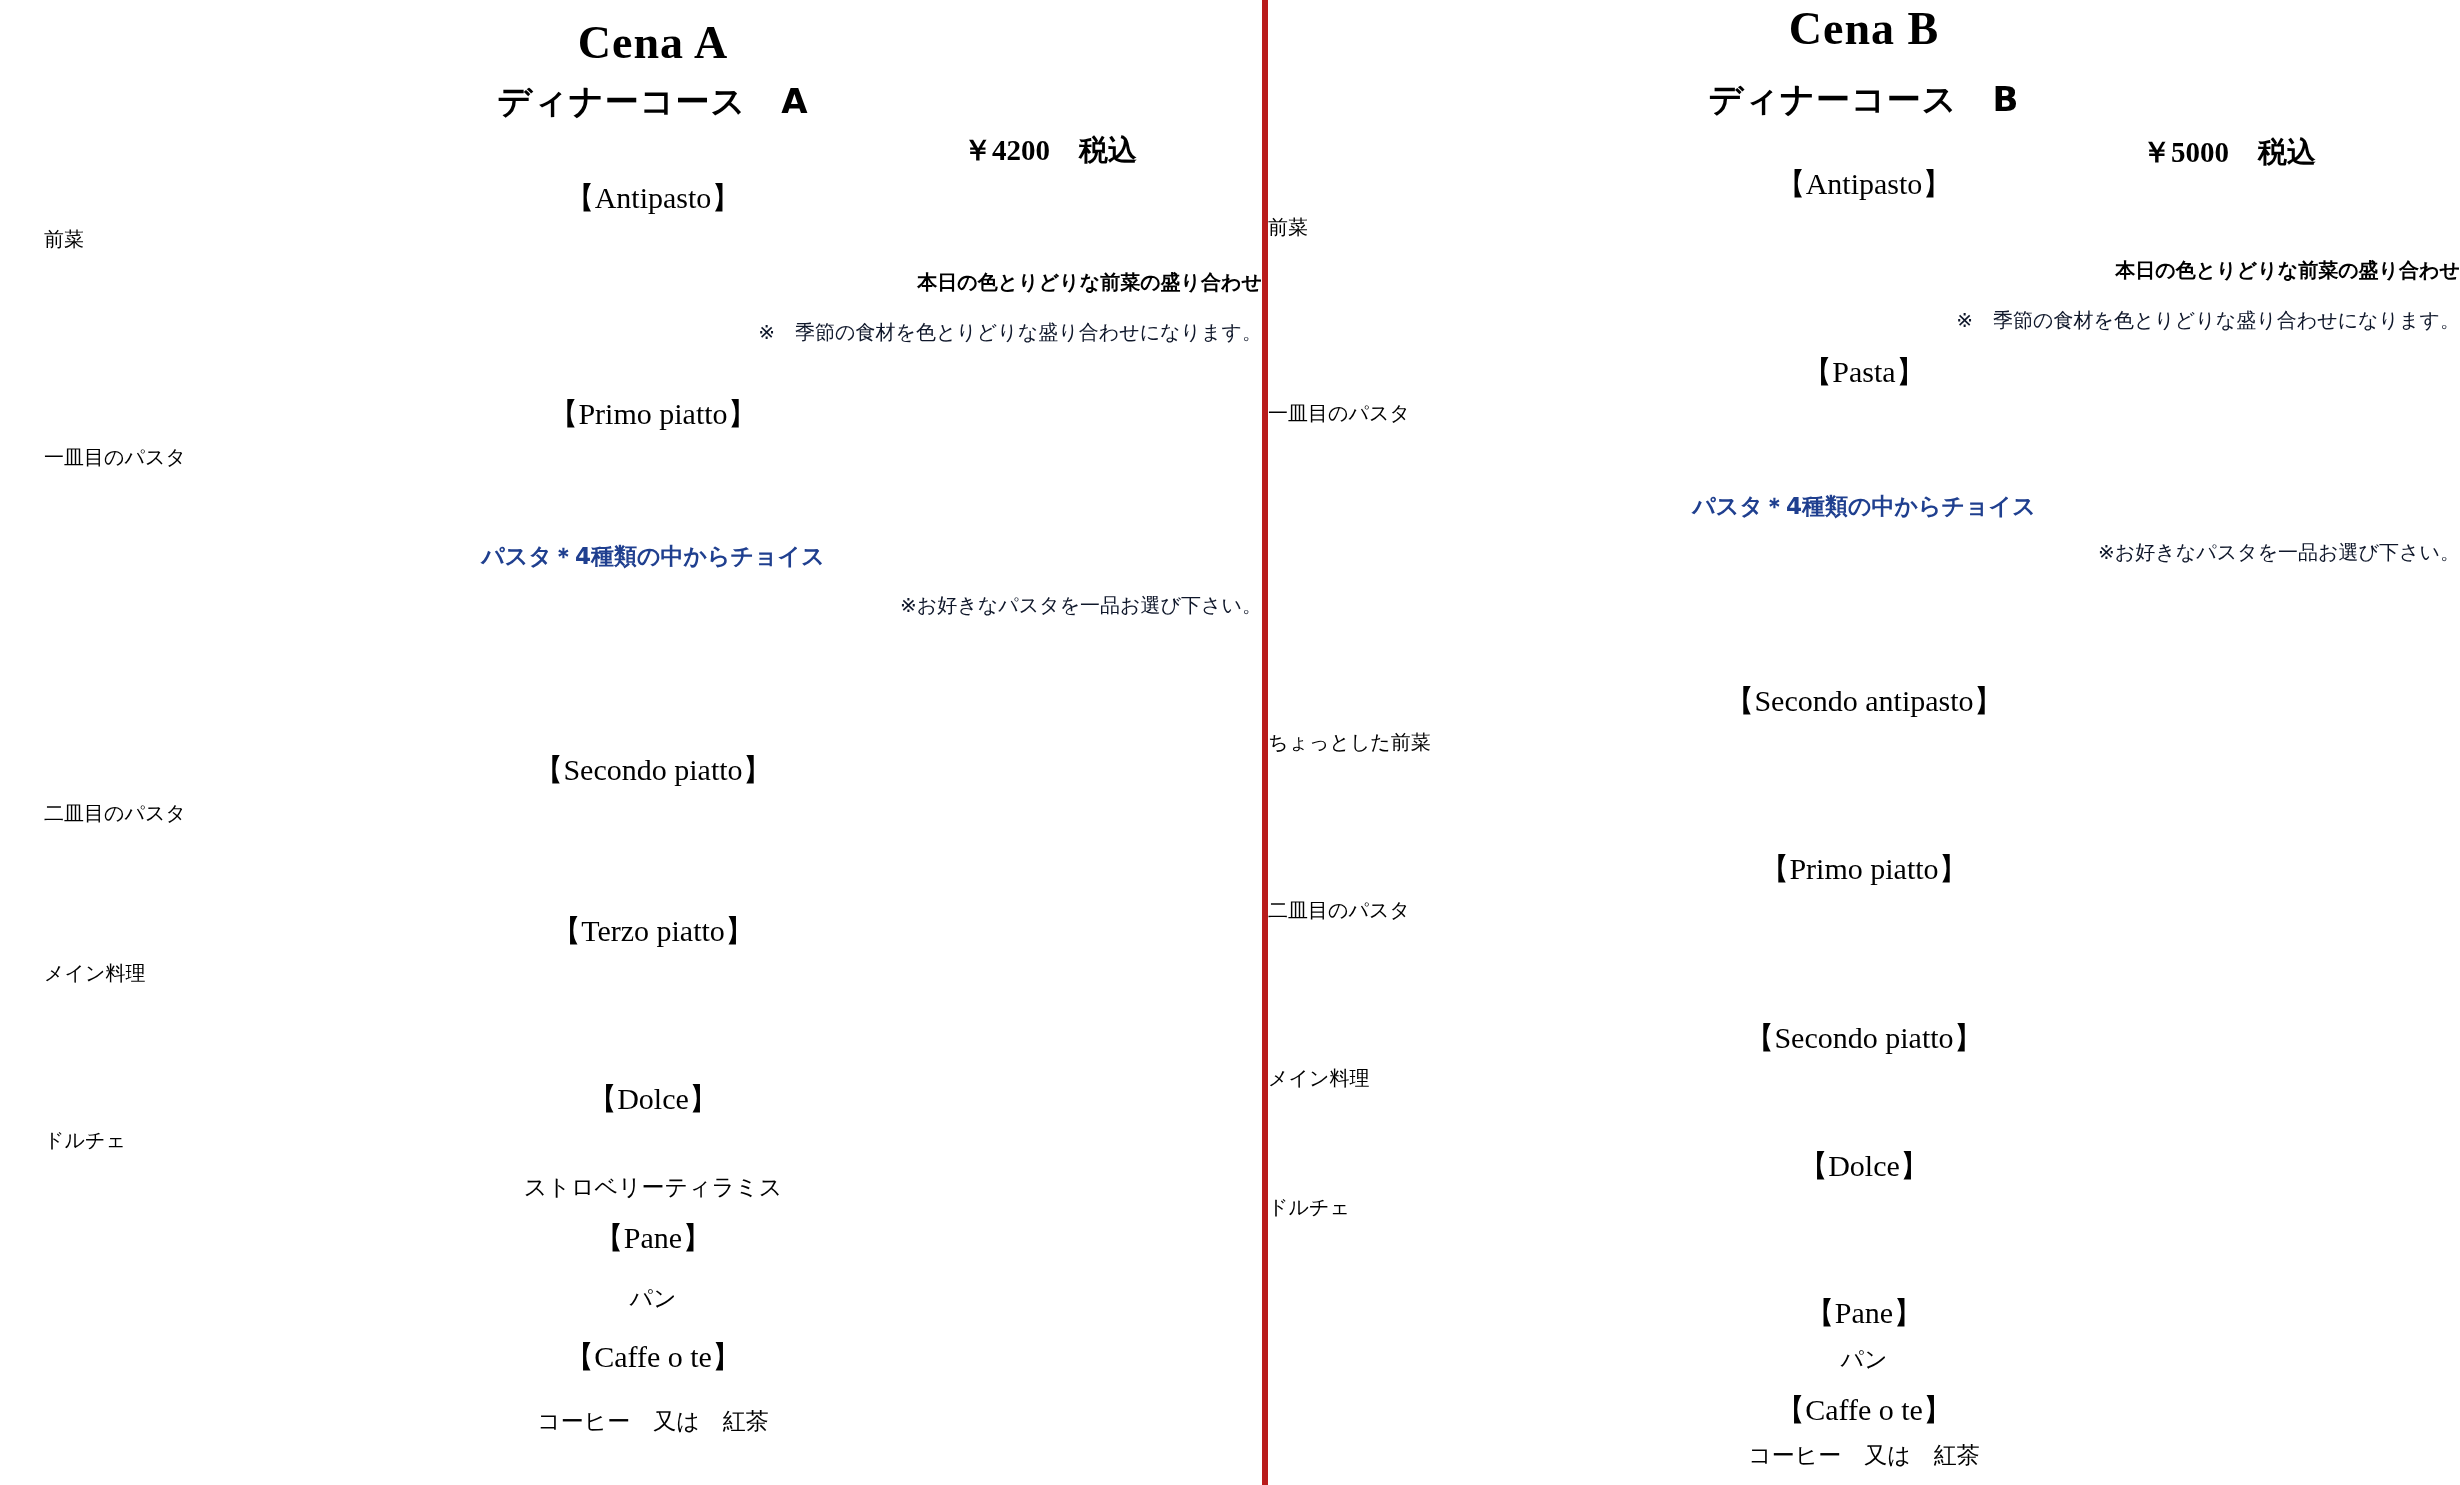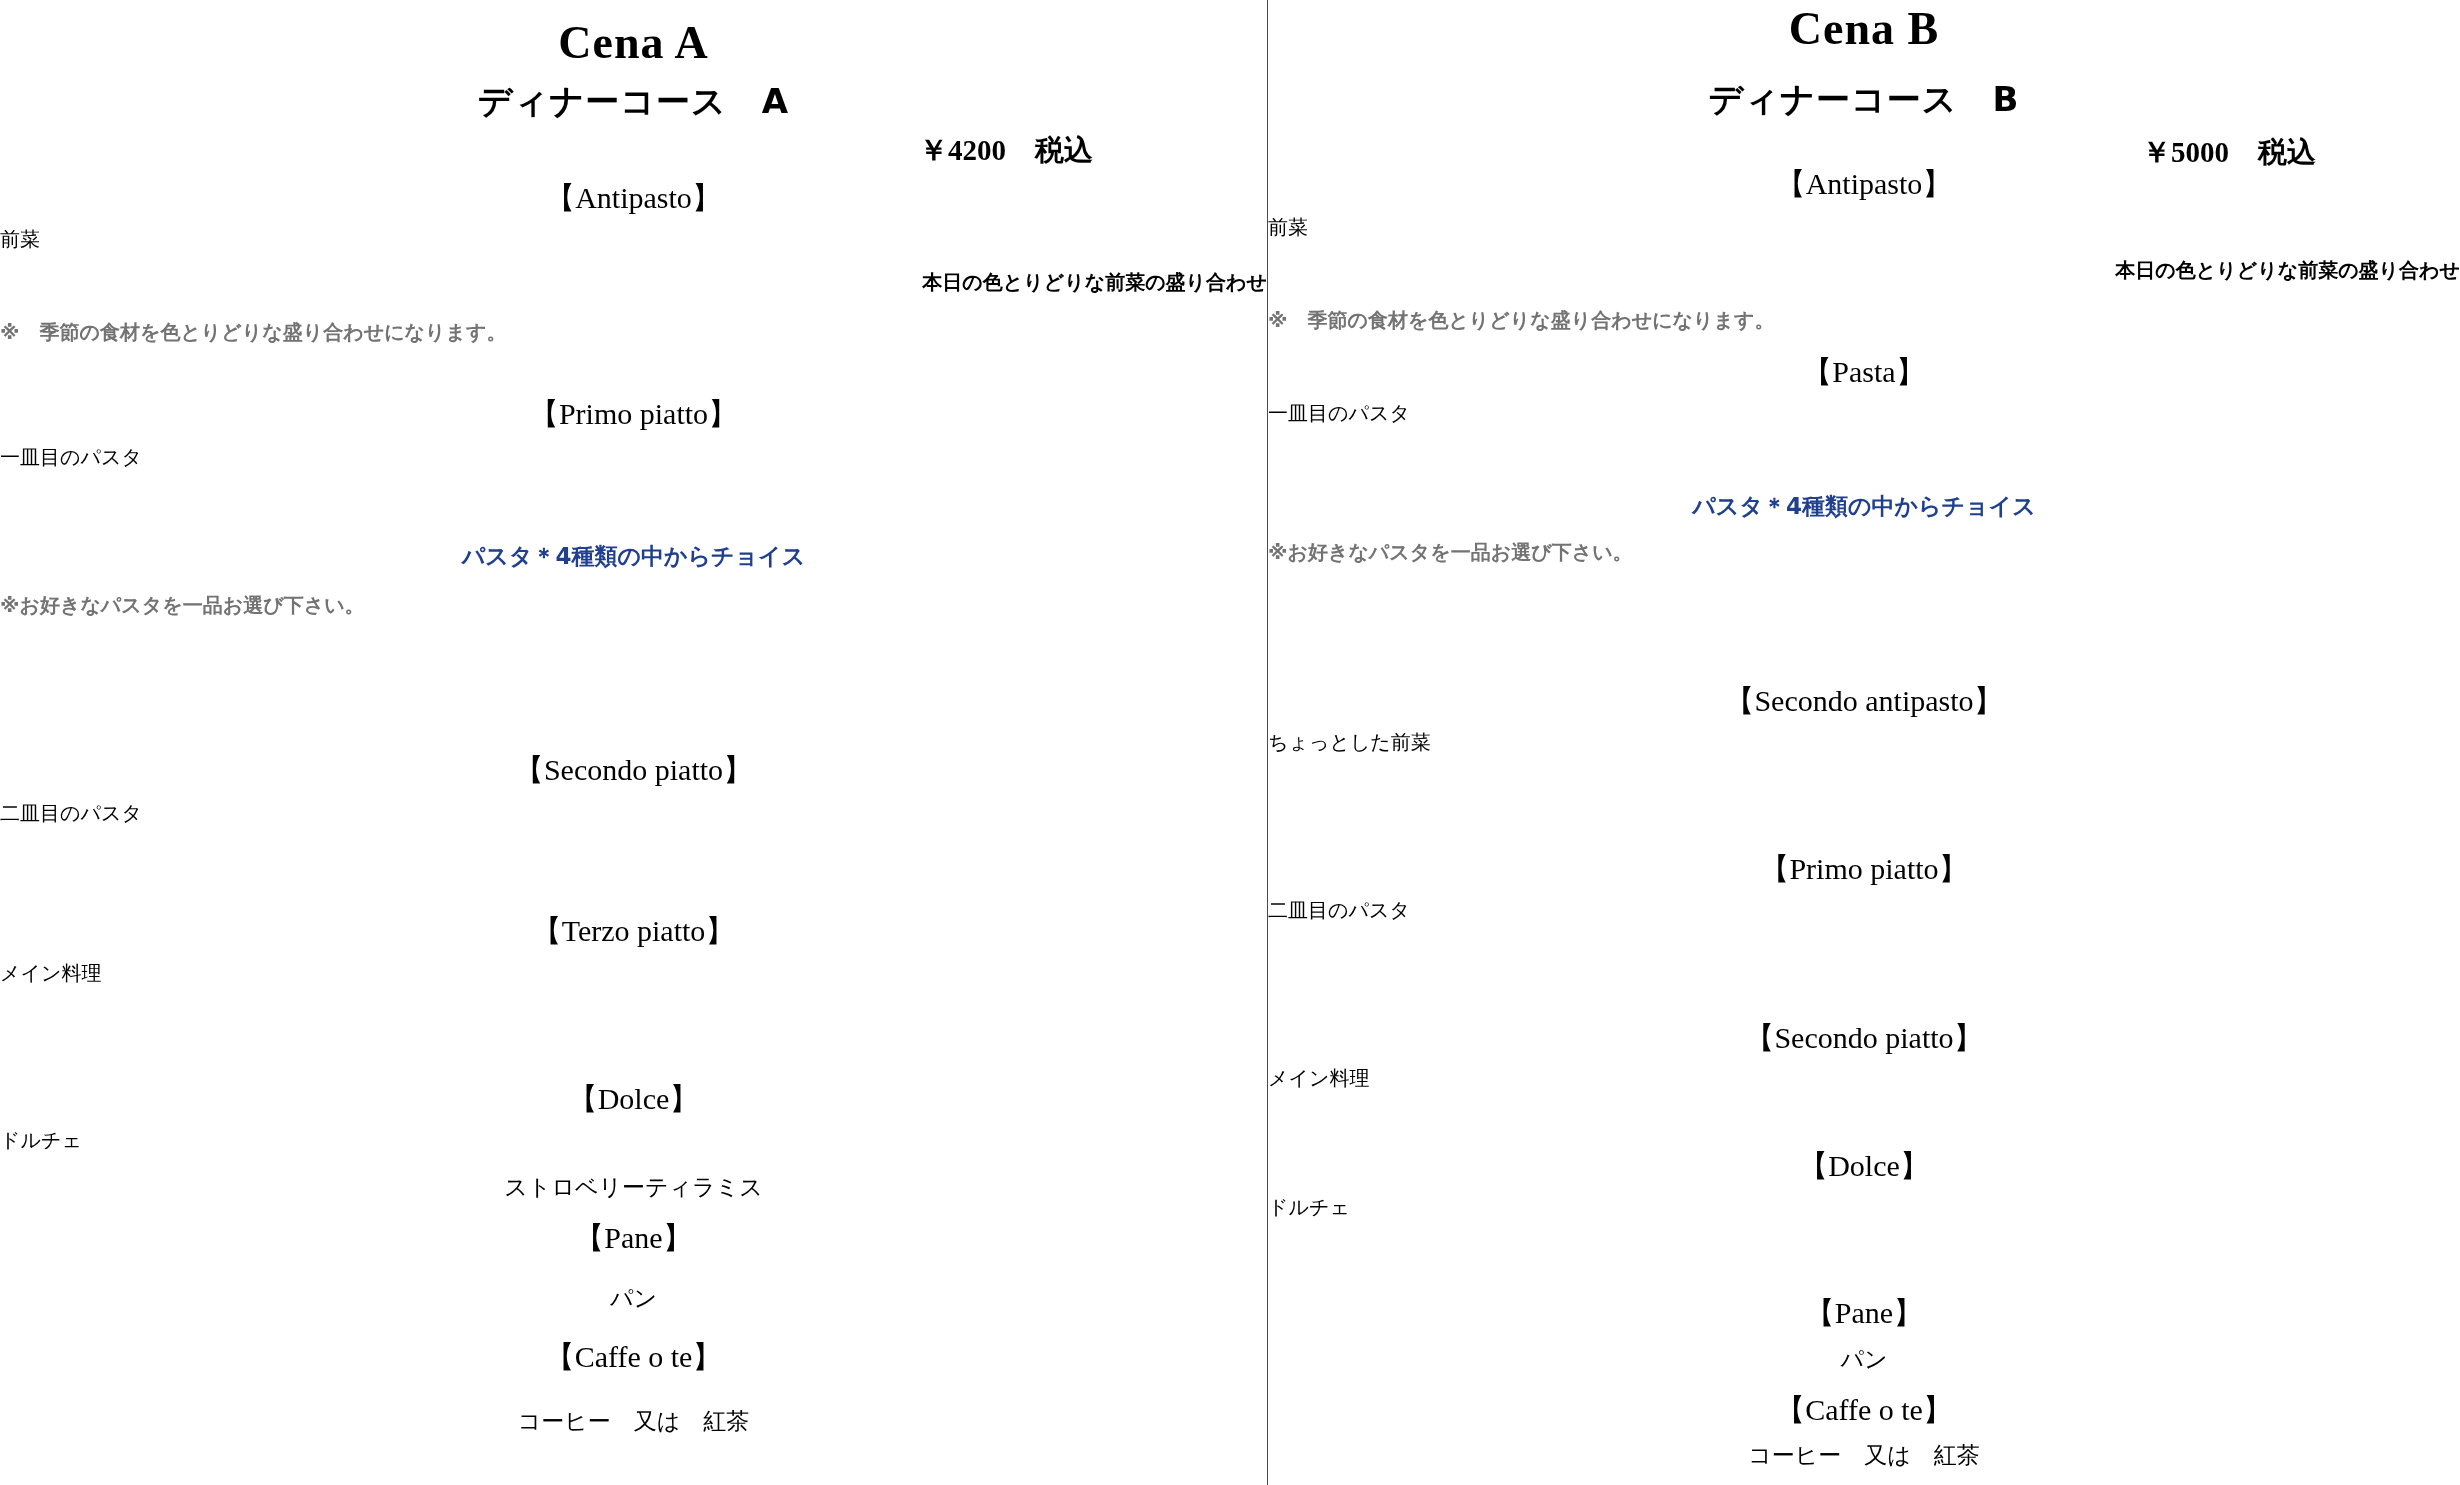--- a/index.html
+++ b/index.html
@@ -20,21 +20,22 @@
     height: 1485px;
     box-sizing: border-box;
   }
   .menu-column {
     position: relative;
     box-sizing: border-box;
     height: 1485px;
   }
   .col-left {
     width: 1268px;
-    border-right: 1px solid #b91c1c;
+    border-right: 6px solid #b91c1c;
+    padding-left: 44px;
   }
   .col-right {
     width: 1192px;
   }
   .col-inner {
     position: relative;
     width: 100%;
     height: 100%;
   }
   .course-title {
@@ -72,24 +73,24 @@
     font-size: 20px;
     font-weight: bold;
     font-family: "DejaVu Sans", "Liberation Sans", sans-serif;
   }
   .dish-plain {
     text-align: center;
     font-size: 23px;
     font-family: "DejaVu Sans", "Liberation Sans", sans-serif;
   }
   .note-red {
-    text-align: left;
+    text-align: right;
     font-size: 20px;
-    font-weight: bold;
-    color: #737373;
+    font-weight: normal;
+    color: #0f172a;
     font-family: "DejaVu Sans", "Liberation Sans", sans-serif;
   }
   .note-blue {
     text-align: center;
     font-size: 23px;
     font-weight: bold;
     color: #1f3f8f;
     font-family: "DejaVu Sans", "Liberation Sans", sans-serif;
   }
   .abs { position: absolute; }

